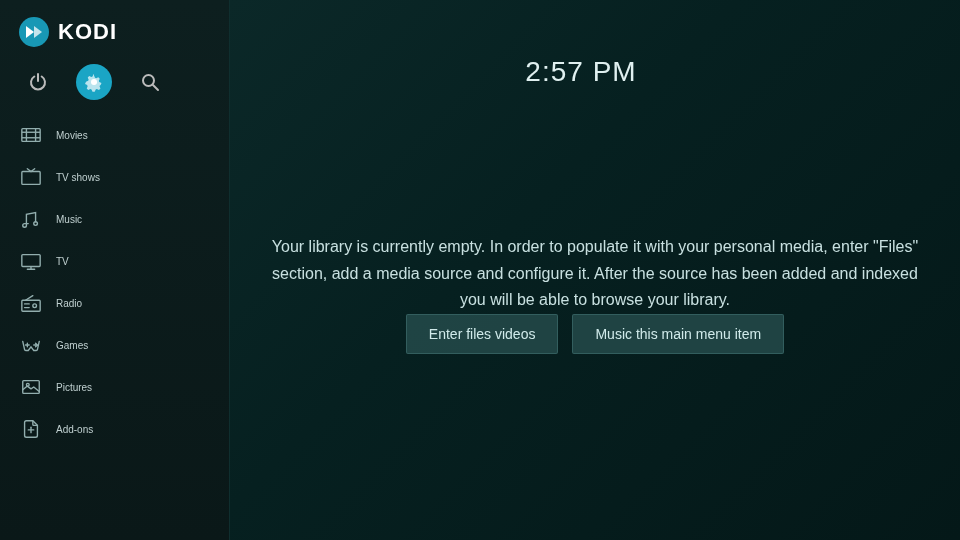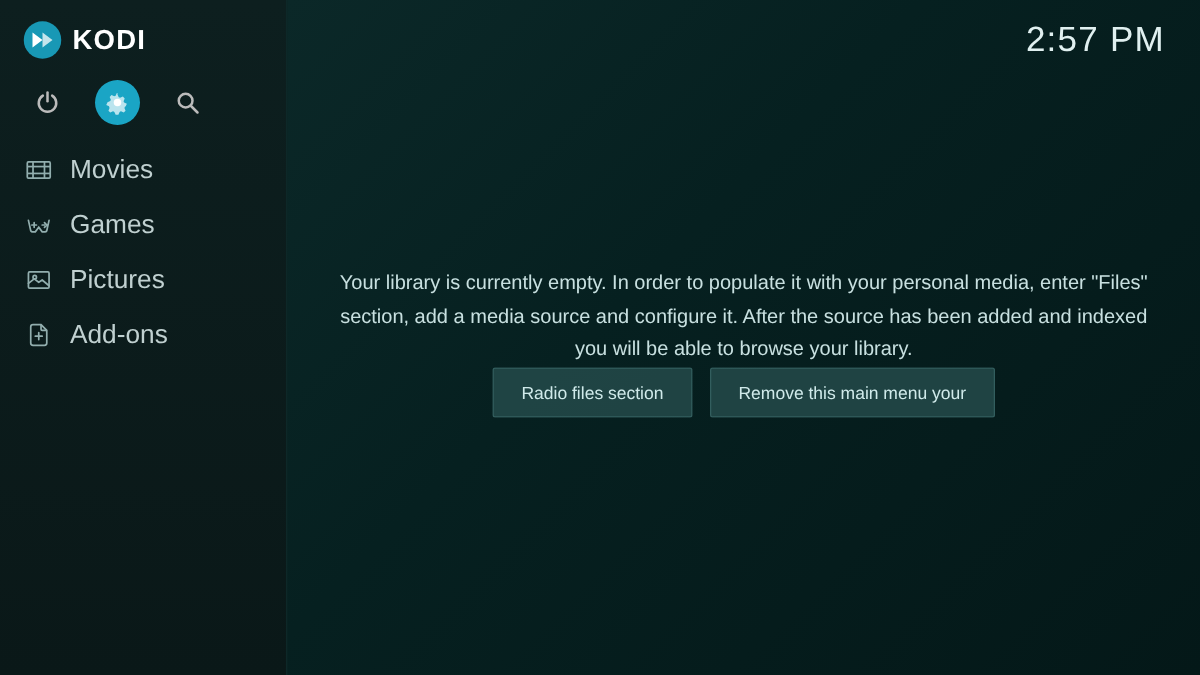--- a/index.html
+++ b/index.html
@@ -74,21 +74,21 @@
       overflow: hidden;
     }
 
     .nav-item {
       display: flex;
       align-items: center;
       gap: 14px;
       padding: 10px 20px;
       cursor: pointer;
       color: #c0d0d0;
-      font-size: 21px;
+      font-size: 10px;
       transition: background 0.15s;
       text-align: center;
     }
 
     .nav-icon {
       width: 22px;
       height: 22px;
       flex-shrink: 0;
       opacity: 0.85;
     }
@@ -98,22 +98,23 @@
       flex: 1;
       height: 540px;
       background: linear-gradient(135deg, #0b2828 0%, #062020 40%, #041818 100%);
       display: flex;
       flex-direction: column;
       position: relative;
     }
 
     .top-bar {
       display: flex;
-      justify-content: flex-end;
+      justify-content: center;
       padding: 16px 28px 0 0;
+      margin-top: 40px;
     }
 
     .clock {
       color: #e0f0f0;
       font-size: 28px;
       font-weight: 300;
       letter-spacing: 1px;
     }
 
     .center-area {
@@ -201,24 +202,57 @@
       <svg class="nav-icon" viewBox="0 0 24 24" fill="#aac8c8" xmlns="http://www.w3.org/2000/svg">
         <rect x="2" y="5" width="20" height="14" rx="1" stroke="#aac8c8" stroke-width="1.5" fill="none"></rect>
         <line x1="7" y1="5" x2="7" y2="19" stroke="#aac8c8" stroke-width="1.5"></line>
         <line x1="17" y1="5" x2="17" y2="19" stroke="#aac8c8" stroke-width="1.5"></line>
         <line x1="2" y1="9" x2="22" y2="9" stroke="#aac8c8" stroke-width="1.5"></line>
         <line x1="2" y1="15" x2="22" y2="15" stroke="#aac8c8" stroke-width="1.5"></line>
       </svg>
       <span>Movies</span>
     </li>
 
-
-
-
-
+    <li class="nav-item">
+      <svg class="nav-icon" viewBox="0 0 24 24" fill="none" xmlns="http://www.w3.org/2000/svg">
+        <rect x="2" y="6" width="20" height="14" rx="1" stroke="#aac8c8" stroke-width="1.5"></rect>
+        <line x1="8" y1="3" x2="12" y2="6" stroke="#aac8c8" stroke-width="1.5" stroke-linecap="round"></line>
+        <line x1="16" y1="3" x2="12" y2="6" stroke="#aac8c8" stroke-width="1.5" stroke-linecap="round"></line>
+      </svg>
+      <span>TV shows</span>
+    </li>
+
+    <li class="nav-item">
+      <svg class="nav-icon" viewBox="0 0 24 24" fill="none" xmlns="http://www.w3.org/2000/svg">
+        <path d="M9 17H5a2 2 0 1 0 2 2V7l10-2v10" stroke="#aac8c8" stroke-width="1.5" stroke-linecap="round"></path>
+        <circle cx="17" cy="17" r="2" stroke="#aac8c8" stroke-width="1.5"></circle>
+      </svg>
+      <span>Music</span>
+    </li>
+
+
+    <li class="nav-item">
+      <svg class="nav-icon" viewBox="0 0 24 24" fill="none" xmlns="http://www.w3.org/2000/svg">
+        <rect x="2" y="5" width="20" height="13" rx="1" stroke="#aac8c8" stroke-width="1.5"></rect>
+        <line x1="8" y1="21" x2="16" y2="21" stroke="#aac8c8" stroke-width="1.5" stroke-linecap="round"></line>
+        <line x1="12" y1="18" x2="12" y2="21" stroke="#aac8c8" stroke-width="1.5"></line>
+      </svg>
+      <span>TV</span>
+    </li>
+
+    <li class="nav-item">
+      <svg class="nav-icon" viewBox="0 0 24 24" fill="none" xmlns="http://www.w3.org/2000/svg">
+        <rect x="2" y="9" width="20" height="12" rx="1" stroke="#aac8c8" stroke-width="1.5"></rect>
+        <circle cx="16" cy="15" r="2" stroke="#aac8c8" stroke-width="1.5"></circle>
+        <line x1="5" y1="13" x2="10" y2="13" stroke="#aac8c8" stroke-width="1.5" stroke-linecap="round"></line>
+        <line x1="5" y1="17" x2="10" y2="17" stroke="#aac8c8" stroke-width="1.5" stroke-linecap="round"></line>
+        <path d="M6 9L14 4" stroke="#aac8c8" stroke-width="1.5" stroke-linecap="round"></path>
+      </svg>
+      <span>Radio</span>
+    </li>
 
     <li class="nav-item">
       <svg class="nav-icon" viewBox="0 0 24 24" fill="none" xmlns="http://www.w3.org/2000/svg">
         <path d="M6 12h4M8 10v4M15 12h2M17 10l2 2-2 2M3 8l2 9a2 2 0 0 0 2 1h2l3-4 3 4h2a2 2 0 0 0 2-1l2-9" stroke="#aac8c8" stroke-width="1.5" stroke-linecap="round"></path>
       </svg>
       <span>Games</span>
     </li>
 
     <li class="nav-item">
       <svg class="nav-icon" viewBox="0 0 24 24" fill="none" xmlns="http://www.w3.org/2000/svg">
@@ -243,18 +277,18 @@
 </nav>
 
 <main class="main-content">
   <div class="top-bar">
     <span class="clock">2:57 PM</span>
   </div>
   <div class="center-area">
     <div class="message-box">
       <p class="message-text">Your library is currently empty. In order to populate it with your personal media, enter "Files" section, add a media source and configure it. After the source has been added and indexed you will be able to browse your library.</p>
       <div class="action-buttons">
-        <button class="action-btn">Radio files section</button>
-        <button class="action-btn">Remove this main menu your</button>
+        <button class="action-btn">Enter files videos</button>
+        <button class="action-btn">Music this main menu item</button>
       </div>
     </div>
   </div>
 </main>
 
 </body></html>

